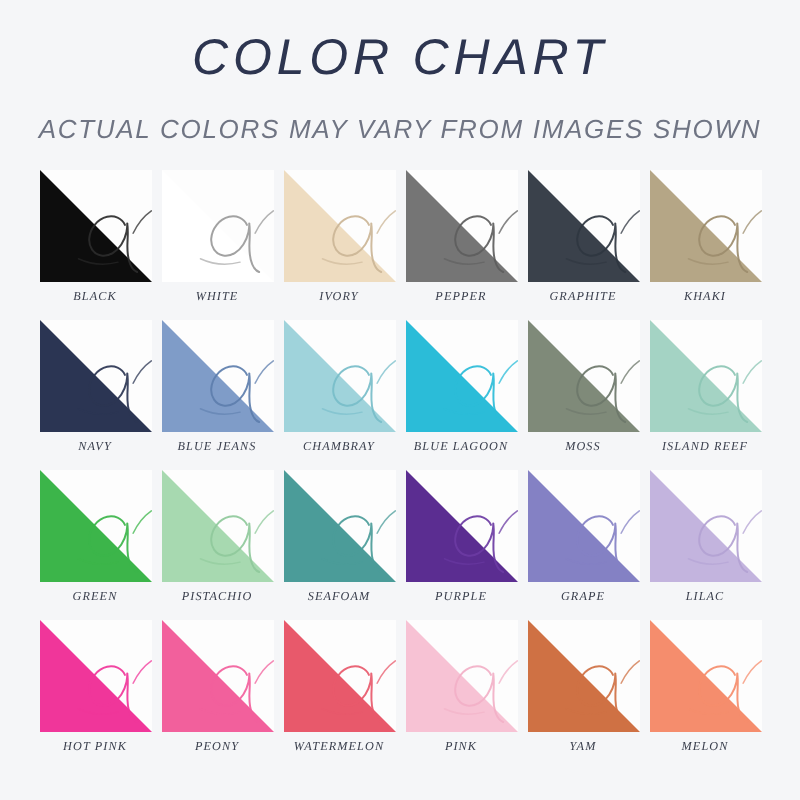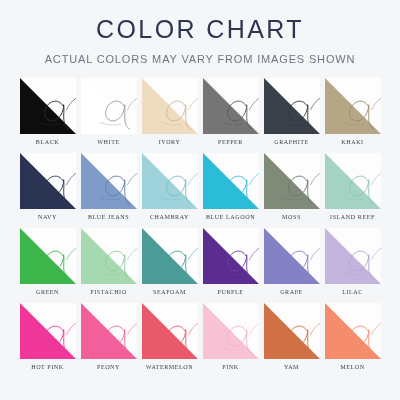--- a/index.html
+++ b/index.html
@@ -13,40 +13,41 @@
     font-family: "Liberation Serif", serif;
     overflow: hidden;
   }
   .page {
     position: relative;
     width: 400px;
     height: 284px;
     background: #f5f6f8;
     box-sizing: border-box;
     padding: 0;
+    font-style: italic;
   }
   .header {
     text-align: center;
     padding-top: 16px;
   }
   .title {
     font-family: "Liberation Sans", sans-serif;
     font-size: 25px;
     letter-spacing: 2.4px;
     color: #2d3550;
     font-weight: 400;
     line-height: 1.1;
     margin: 0;
   }
   .subtitle {
     font-family: "Liberation Sans", sans-serif;
-    font-size: 11px;
+    font-size: 13px;
     letter-spacing: 0.85px;
     color: #6f7483;
-    margin-top: 9px;
+    margin-top: 14px;
     line-height: 1.1;
   }
   .grid {
     margin-top: 13px;
     padding: 0 19px;
     display: grid;
     grid-template-columns: repeat(6, 1fr);
     grid-gap: 0px;
     column-gap: 4px;
     row-gap: 2px;

